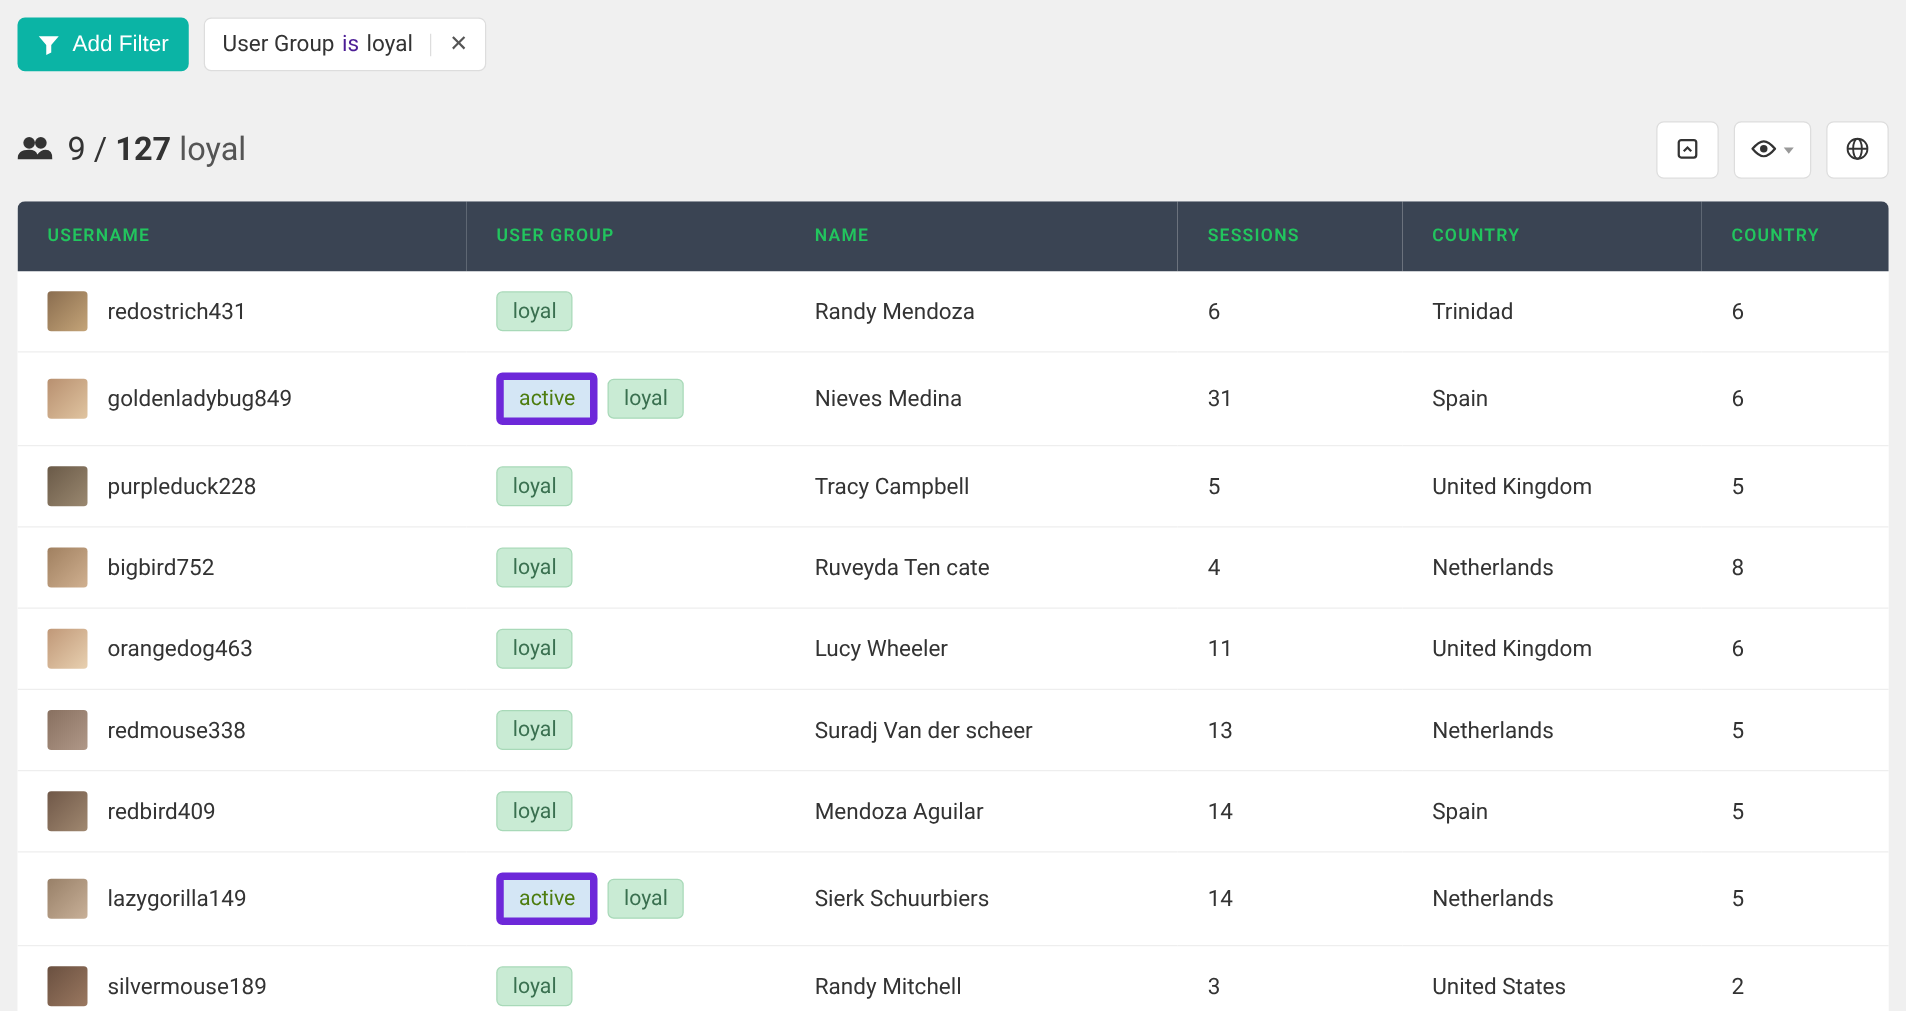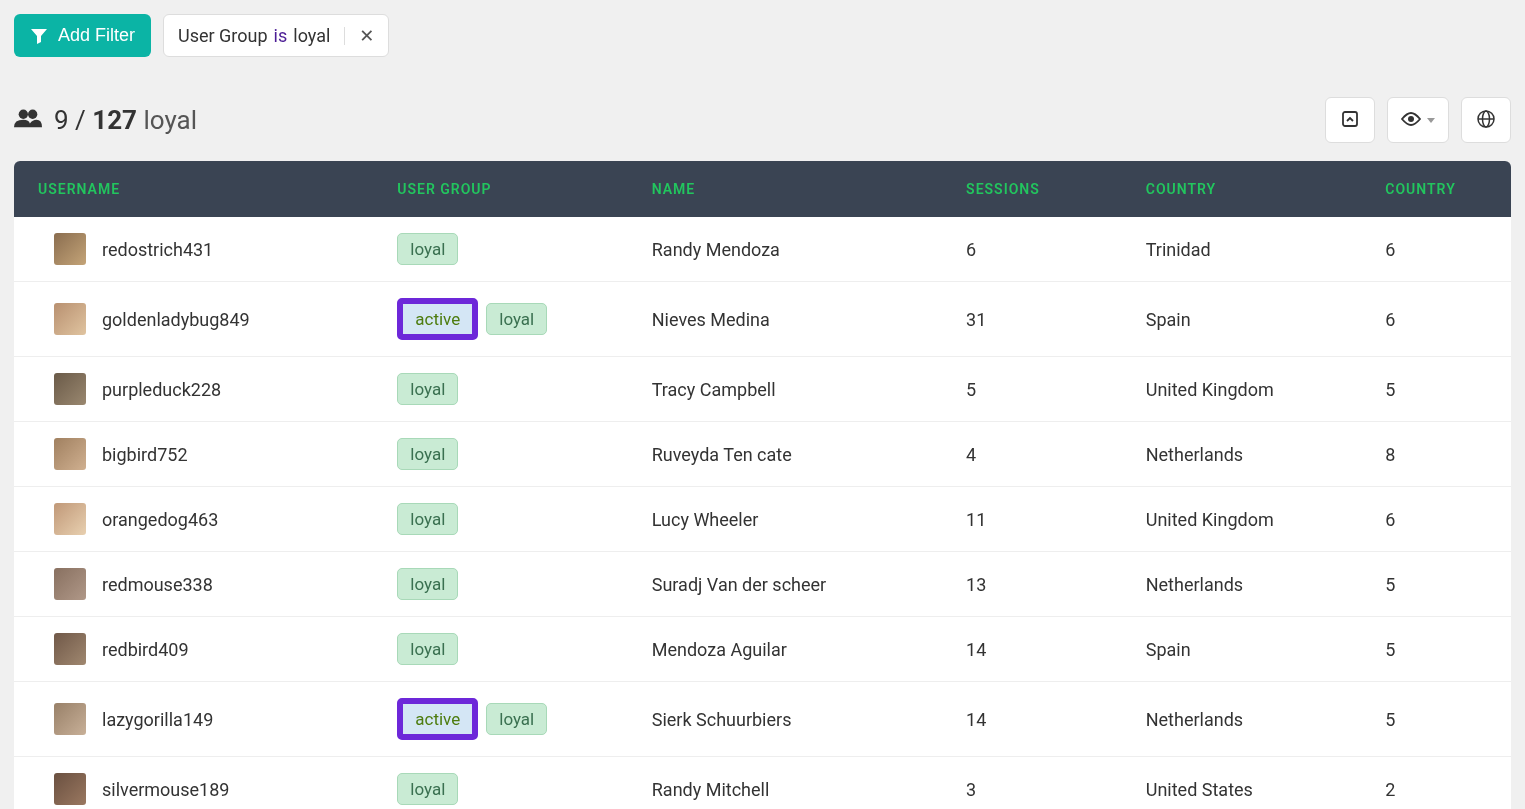--- a/index.html
+++ b/index.html
@@ -144,21 +144,20 @@
       color: #333;
       vertical-align: middle;
     }
     .table tbody tr:last-child td {
       border-bottom: none;
     }
     .username-cell {
       display: flex;
       align-items: center;
       gap: 16px;
-      margin-left: 16px;
     }
     .avatar {
       width: 32px;
       height: 32px;
       border-radius: 3px;
       background: linear-gradient(135deg, #888, #bbb);
       flex-shrink: 0;
     }
     .badge {
       display: inline-block;

